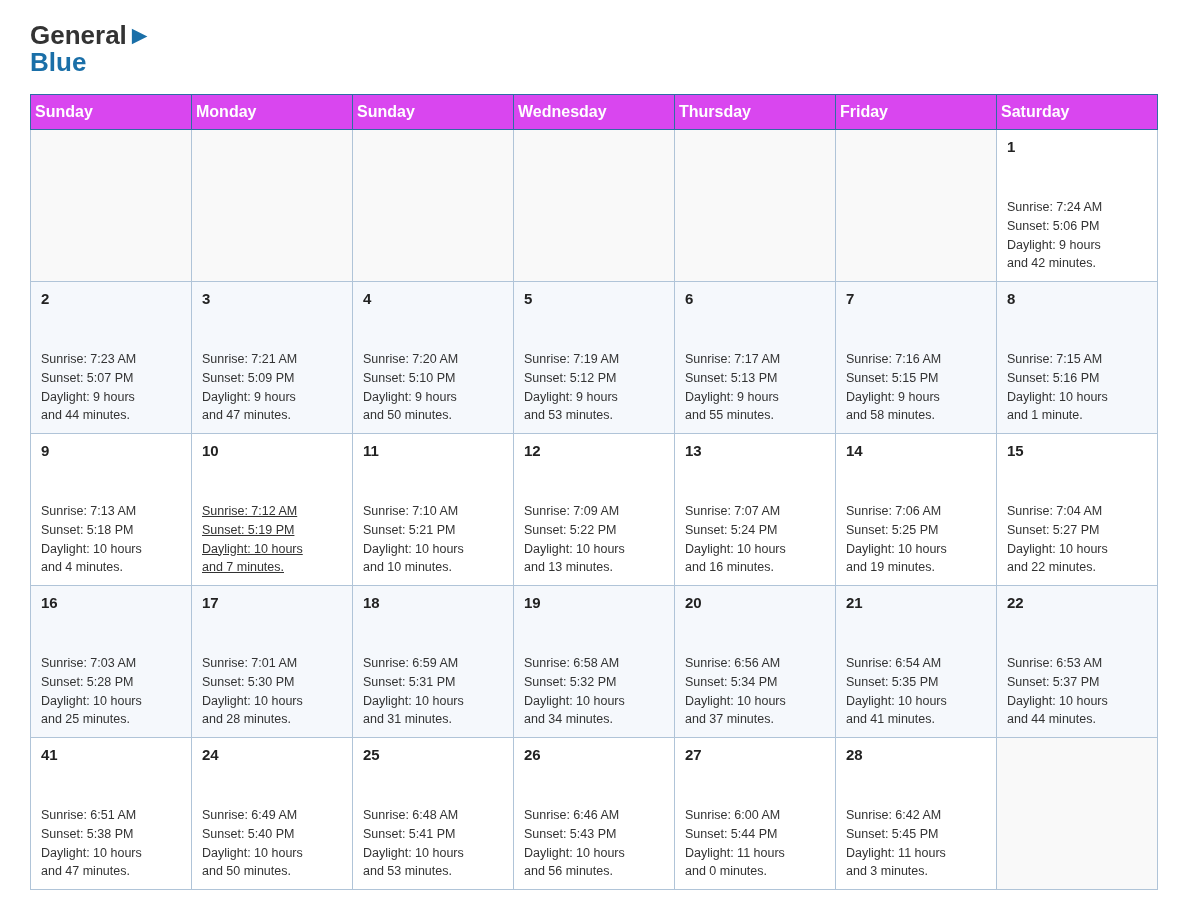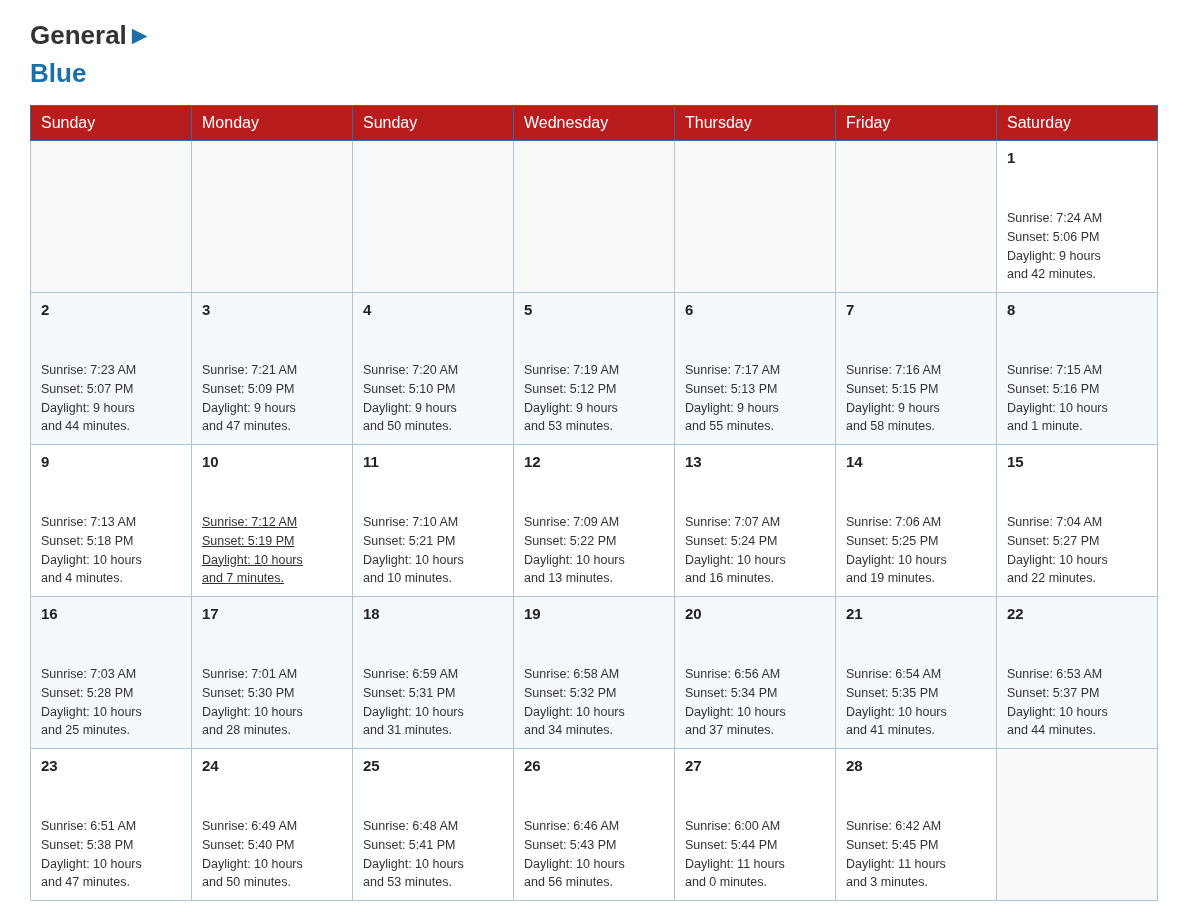--- a/index.html
+++ b/index.html
@@ -27,21 +27,20 @@
       color: #333;
     }
     .logo-arrow {
       color: #1a6fa8;
       font-size: 26px;
       font-weight: bold;
     }
     .logo-block {
       display: flex;
       flex-direction: column;
-      gap: 11px;
     }
     .logo-line1 {
       display: flex;
       align-items: center;
     }
     .logo-line2 {
       color: #1a6fa8;
       font-size: 26px;
       font-weight: bold;
       margin-top: -4px;
@@ -59,26 +58,26 @@
       font-size: 20px;
       color: #444;
       margin-top: 4px;
     }
     .calendar {
       width: 100%;
       border-collapse: collapse;
       border: 1px solid #4a7fbf;
     }
     .calendar th {
-      background-color: #b91c1c;
+      background-color: #d946ef;
       color: #fff;
-      padding: 8px 10px;
+      padding: 8px 4px;
       text-align: left;
       font-size: 16px;
-      font-weight: normal;
+      font-weight: bold;
       border: 1px solid #2e6da4;
     }
     .calendar td {
       vertical-align: top;
       padding: 8px 10px;
       border: 1px solid #b0c4d8;
       width: calc(100% / 7);
       min-height: 100px;
       font-size: 13px;
       color: #333;
@@ -302,21 +301,21 @@
         <td>
           <span class="day-number">22</span>
           <div class="day-info" style="white-space: pre-line;">Sunrise: 6:53 AM
 Sunset: 5:37 PM
 Daylight: 10 hours
 and 44 minutes.</div>
         </td>
       </tr>
       <tr class="row-odd">
         <td>
-          <span class="day-number">23</span>
+          <span class="day-number">41</span>
           <div class="day-info" style="white-space: pre-line;">Sunrise: 6:51 AM
 Sunset: 5:38 PM
 Daylight: 10 hours
 and 47 minutes.</div>
         </td>
         <td>
           <span class="day-number">24</span>
           <div class="day-info" style="white-space: pre-line;">Sunrise: 6:49 AM
 Sunset: 5:40 PM
 Daylight: 10 hours

